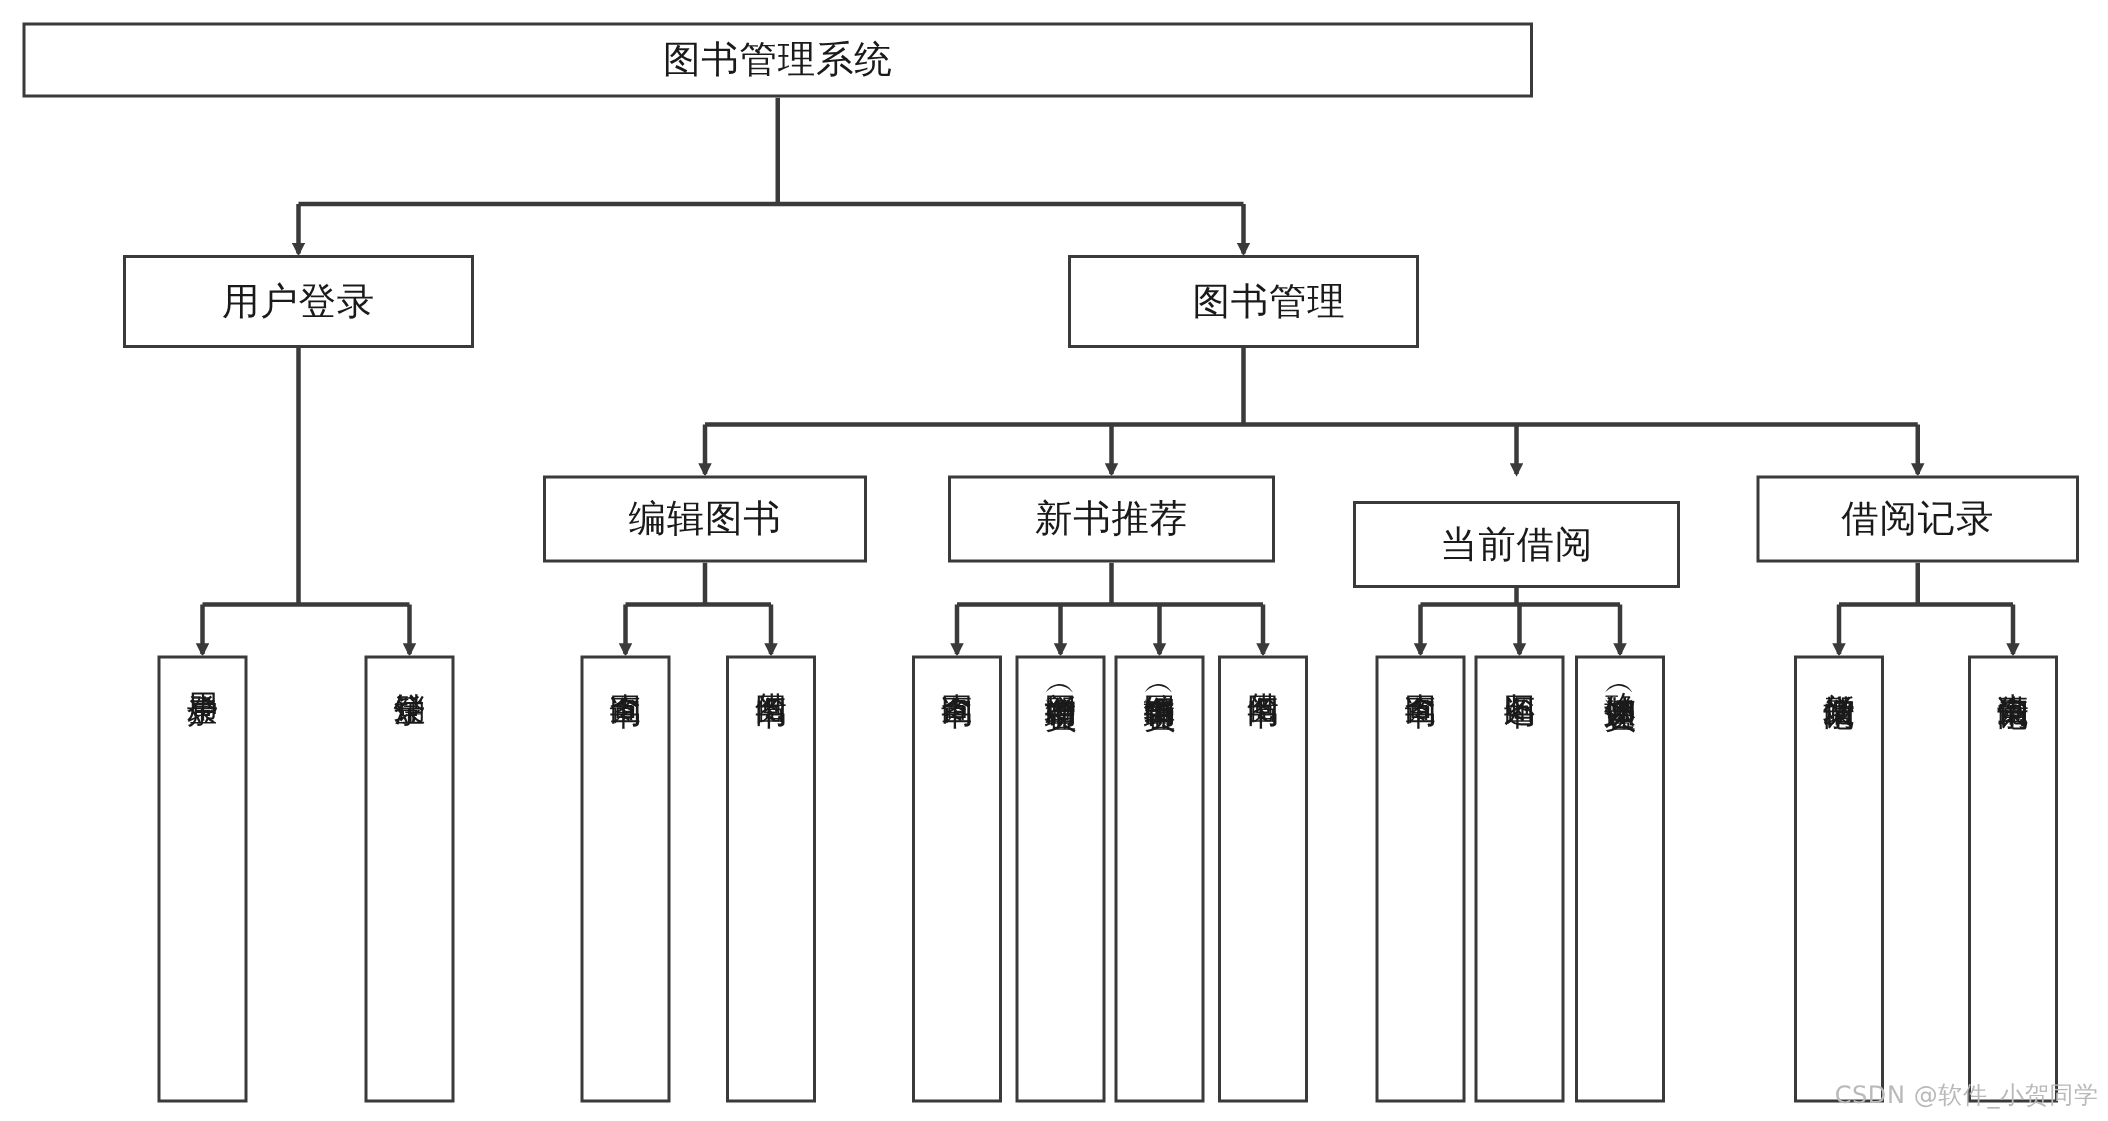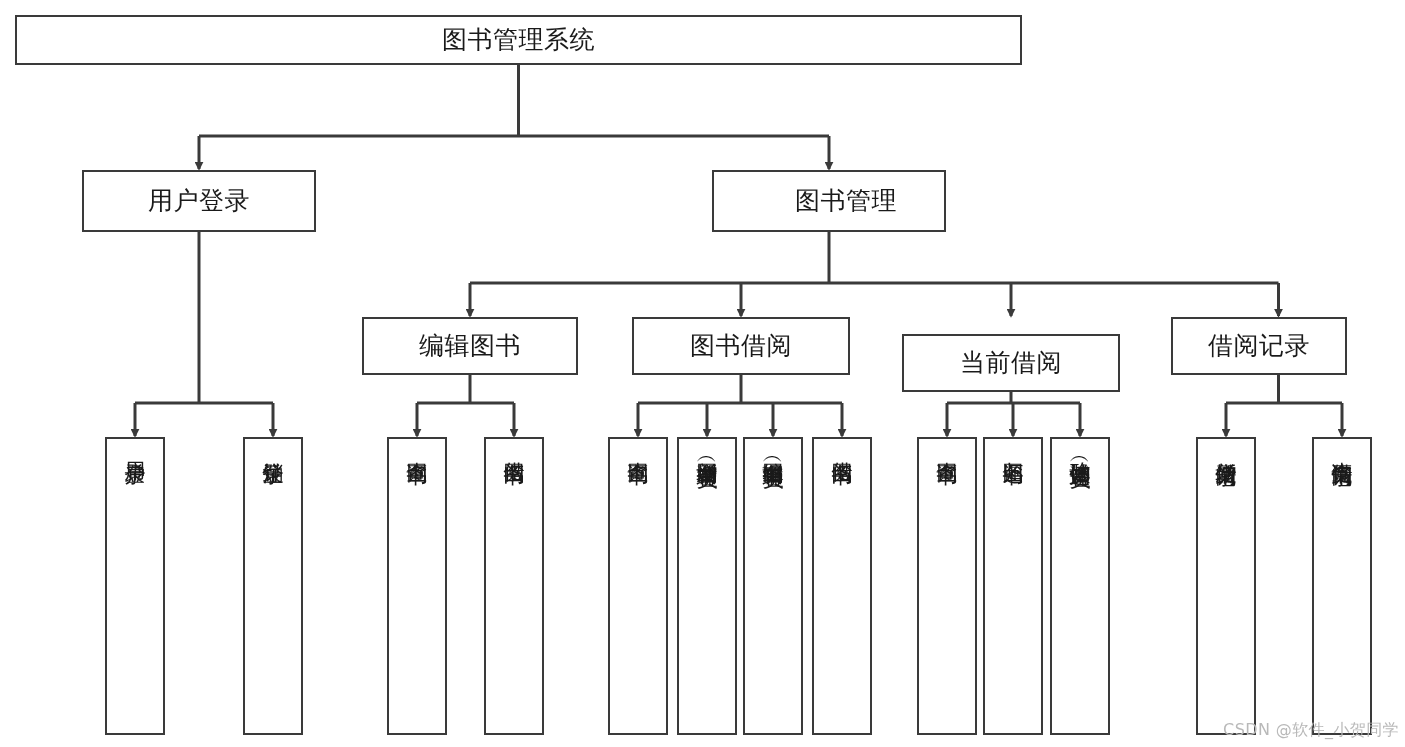--- a/index.html
+++ b/index.html
@@ -115,26 +115,26 @@
       <div class="node horiz" style="left: 82px; top: 170px; width: 234px; height: 62px;">
         <span class="label">用户登录</span>
       </div>
       <div class="node horiz" style="left: 712px; top: 170px; width: 234px; height: 62px; padding-left: 34px;">
         <span class="label">图书管理</span>
       </div>
       <div class="node horiz" style="left: 362px; top: 317px; width: 216px; height: 58px;">
         <span class="label">编辑图书</span>
       </div>
       <div class="node horiz" style="left: 632px; top: 317px; width: 218px; height: 58px;">
-        <span class="label">图书借阅</span>
+        <span class="label">新书推荐</span>
       </div>
       <div class="node horiz" style="left: 902px; top: 317px; width: 218px; height: 58px; margin-top: 17px;">
         <span class="label">当前借阅</span>
       </div>
-      <div class="node horiz" style="left: 1171px; top: 317px; width: 176px; height: 58px;">
+      <div class="node horiz" style="left: 1171px; top: 317px; width: 215px; height: 58px;">
         <span class="label">借阅记录</span>
       </div>
       <div class="node vert" style="left: 105px; top: 437px; width: 60px; height: 298px;">
         <span class="label">用户登录</span>
       </div>
       <div class="node vert" style="left: 243px; top: 437px; width: 60px; height: 298px;">
         <span class="label">注销登录</span>
       </div>
       <div class="node vert" style="left: 387px; top: 437px; width: 60px; height: 298px;">
         <span class="label">查询图书</span>

